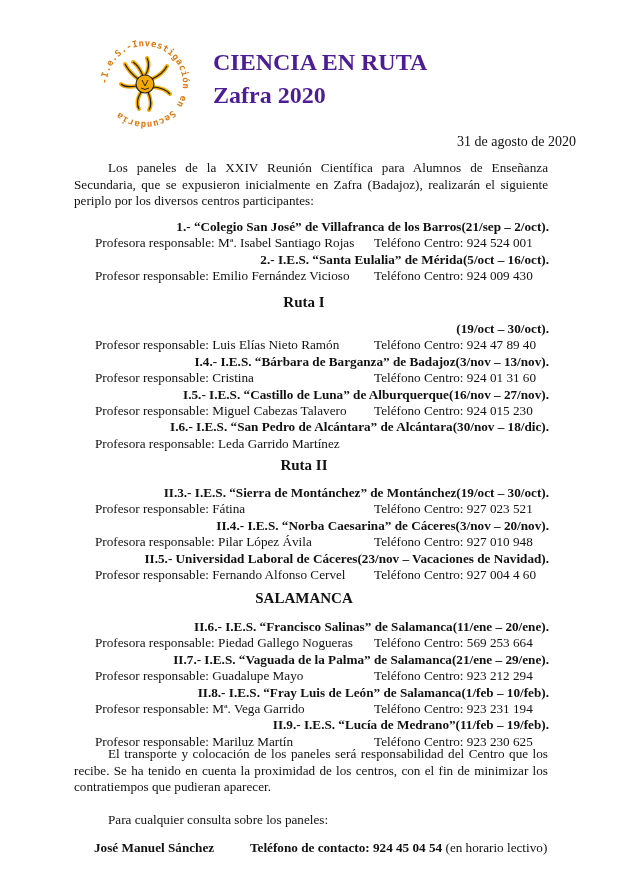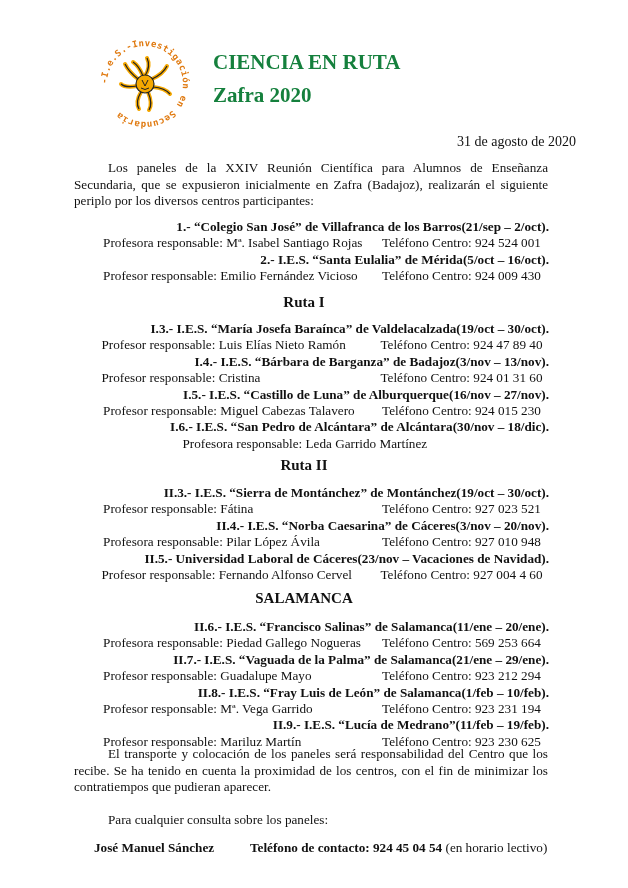--- a/index.html
+++ b/index.html
@@ -1,26 +1,26 @@
 <!DOCTYPE html>
 <html><head>
 <meta charset="utf-8">
 <style>
   html, body { margin:0; padding:0; background:#ffffff; }
   body { width:628px; height:888px; position:relative; overflow:hidden;
          font-family:"Liberation Serif", serif; color:#111; font-size:13.2px; }
   .logo { position:absolute; left:100px; top:39px; width:90px; height:90px; }
-  .title { position:absolute; left:213px; top:46px; color:#15803d; font-weight:bold;
-           font-size:21px; line-height:33px; }
+  .title { position:absolute; left:213px; top:46px; color:#4c1d95; font-weight:bold;
+           font-size:24px; line-height:33px; }
   .date { position:absolute; right:52px; top:134px; font-size:14px; }
   .intro { position:absolute; left:74px; width:474px; top:160px; line-height:16.5px; text-align:justify; }
   .indent { display:inline-block; width:34px; }
   .block { position:absolute; left:79px; width:470px; }
   .row { display:flex; justify-content:flex-end; height:16.4px; line-height:16.4px; white-space:nowrap; }
-  .row.sub { padding-left:16px; justify-content:center; }
+  .row.sub { padding-left:16px; justify-content:flex-start; }
   .b { font-weight:bold; }
   .sub .resp { width:279px; display:inline-block; }
   .heading { position:absolute; left:0; width:608px; text-align:center; font-weight:bold; font-size:15px; }
   .para { position:absolute; left:74px; width:474px; line-height:16.5px; text-align:justify; }
   .contact { position:absolute; top:840px; left:94px; white-space:nowrap; }
   .contact .name { display:inline-block; width:156px; font-weight:bold; }
 </style>
 </head>
 <body>
 
@@ -81,21 +81,20 @@
     </div>
   <div class="row sub">
       <span class="resp">Profesor responsable: Emilio Fernández Vicioso</span>
       <span>Teléfono Centro: 924 009 430</span>
     </div>
 </div>
 
 <div class="heading" style="top:294px;">Ruta I</div>
 <div class="block" style="top:321px; left:79px;">
   <div class="row">
-      <span class="b">I.3.- I.E.S.  “María Josefa Baraínca” de Valdelacalzada</span>
       <span class="b">(19/oct – 30/oct).</span>
     </div>
   <div class="row sub">
       <span class="resp">Profesor responsable: Luis Elías Nieto Ramón</span>
       <span>Teléfono Centro: 924 47 89 40</span>
     </div>
   <div class="row">
       <span class="b">I.4.- I.E.S.  “Bárbara de Barganza” de Badajoz</span>
       <span class="b">(3/nov – 13/nov).</span>
     </div>

